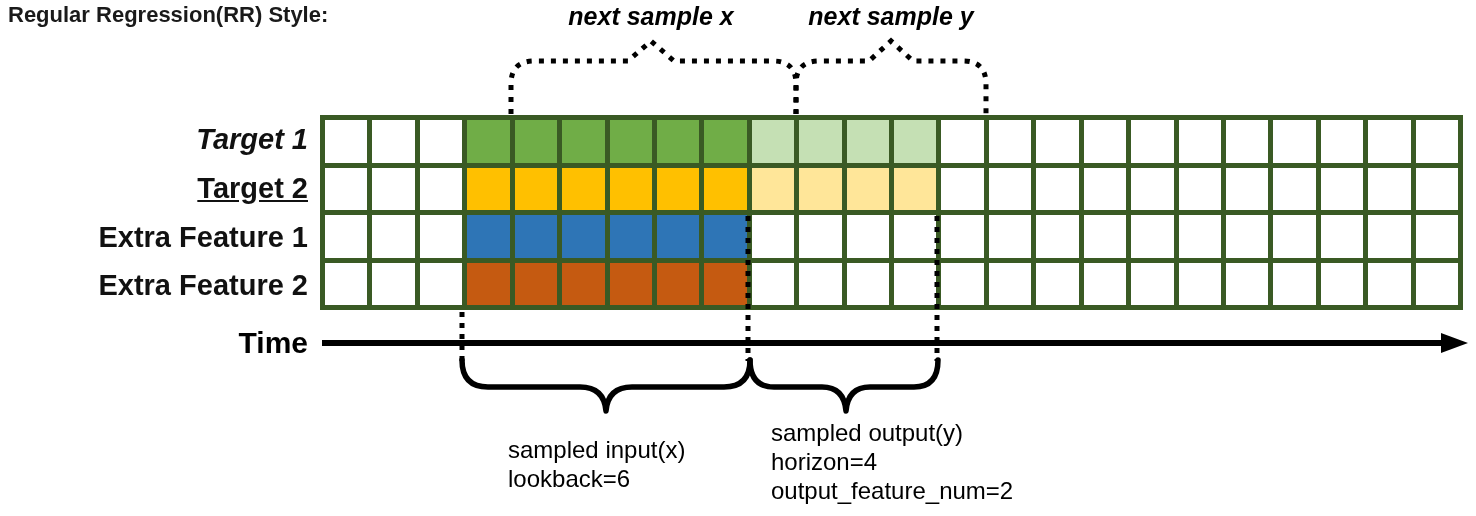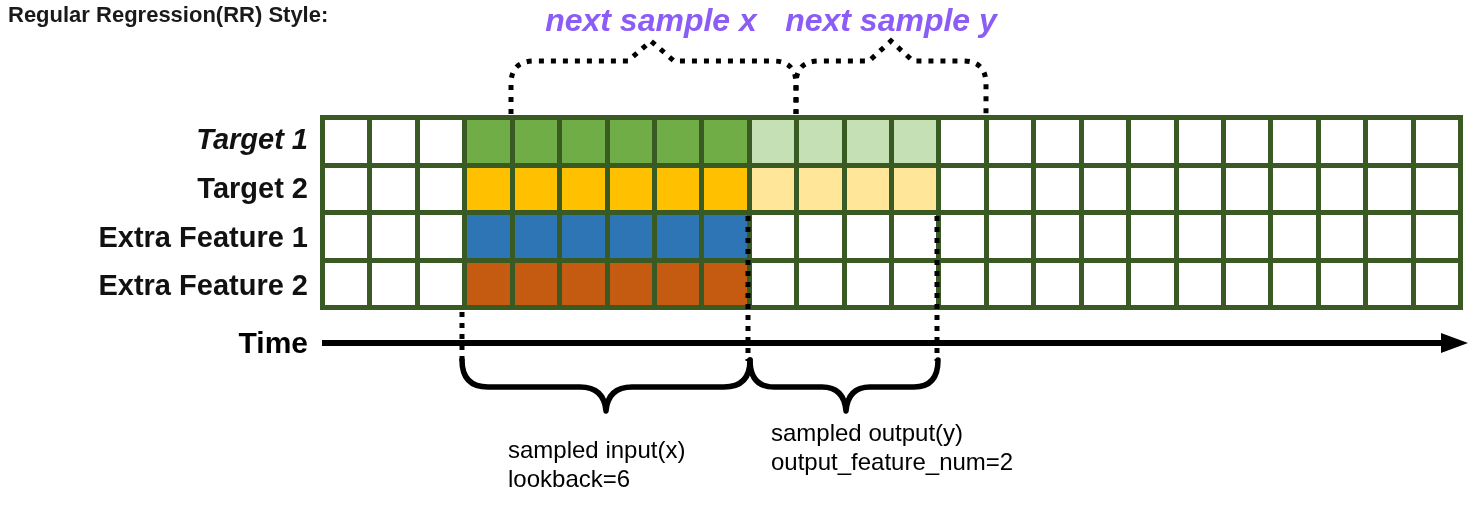--- a/index.html
+++ b/index.html
@@ -17,24 +17,24 @@
     font-size: 22px;
     font-weight: bold;
     color: #1a1a1a;
     white-space: nowrap;
   }
   .sample-label {
     position: absolute;
     top: 2px;
     width: 260px;
     text-align: center;
-    font-size: 32px;
+    font-size: 25px;
     font-style: italic;
     font-weight: 600;
-    color: #8b5cf6;
+    color: #000000;
     white-space: nowrap;
   }
   .sample-label.x { left: 521px; }
   .sample-label.y { left: 761px; }
   .row-labels { position: absolute; left: 0; top: 0; }
   .row-label {
     position: absolute;
     left: 0;
     width: 308px;
     height: 48.75px;
@@ -88,21 +88,21 @@
 
 <div class="canvas">
 
   <div class="title">Regular Regression(RR) Style:</div>
 
   <div class="sample-label x">next sample x</div>
   <div class="sample-label y">next sample y</div>
 
   <div class="row-labels">
       <div class="row-label" style="top: 115px; font-style: italic;">Target 1</div>
-      <div class="row-label" style="top: 163.75px;">Target 2</div>
+      <div class="row-label" style="top: 163.75px; text-decoration: underline;">Target 2</div>
       <div class="row-label" style="top: 212.5px;">Extra Feature 1</div>
       <div class="row-label" style="top: 261.25px;">Extra Feature 2</div>
     </div>
 
   <div class="grid" style="background: rgb(58, 90, 36); grid-template-columns: repeat(24, 1fr); grid-template-rows: repeat(4, 1fr);">
       <div class="cell" style="background: rgb(255, 255, 255);"></div>
       <div class="cell" style="background: rgb(255, 255, 255);"></div>
       <div class="cell" style="background: rgb(255, 255, 255);"></div>
       <div class="cell" style="background: rgb(112, 173, 71);"></div>
       <div class="cell" style="background: rgb(112, 173, 71);"></div>
@@ -218,16 +218,17 @@
     <path d="M 750 360 Q 750 387 774 387 L 822 387 Q 844 387 846 411 Q 848 387 870 387 L 914 387 Q 938 387 938 360" fill="none" stroke="#000" stroke-width="5.5" stroke-linecap="round" stroke-linejoin="round"></path>
   </svg>
 
   <div class="anno input">
     <div>sampled input(x)</div>
     <div>lookback=6</div>
   </div>
 
   <div class="anno output">
     <div>sampled output(y)</div>
+    <div>horizon=4</div>
     <div>output_feature_num=2</div>
   </div>
 
 </div>
 
 </body></html>

